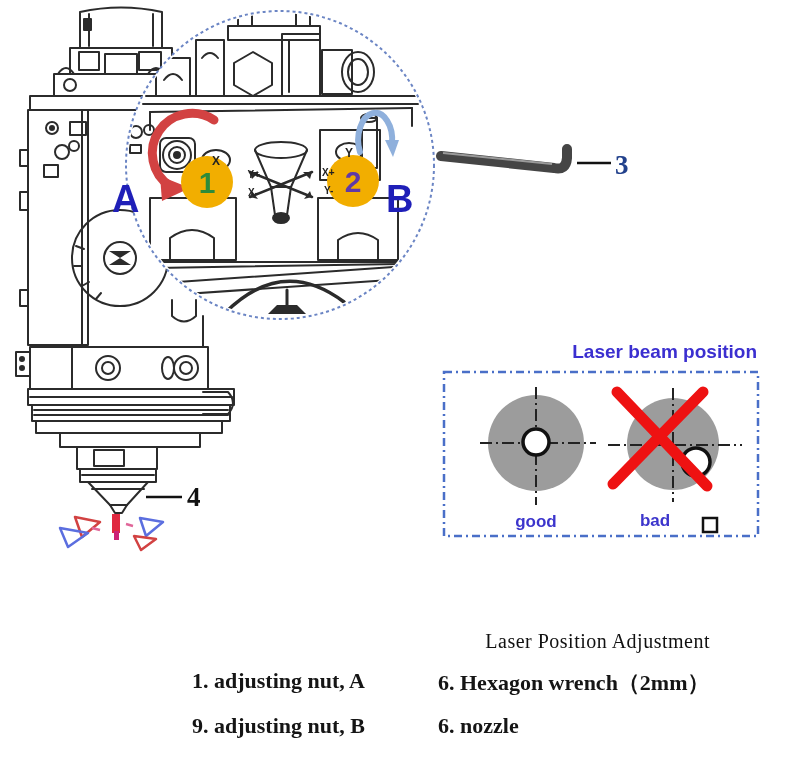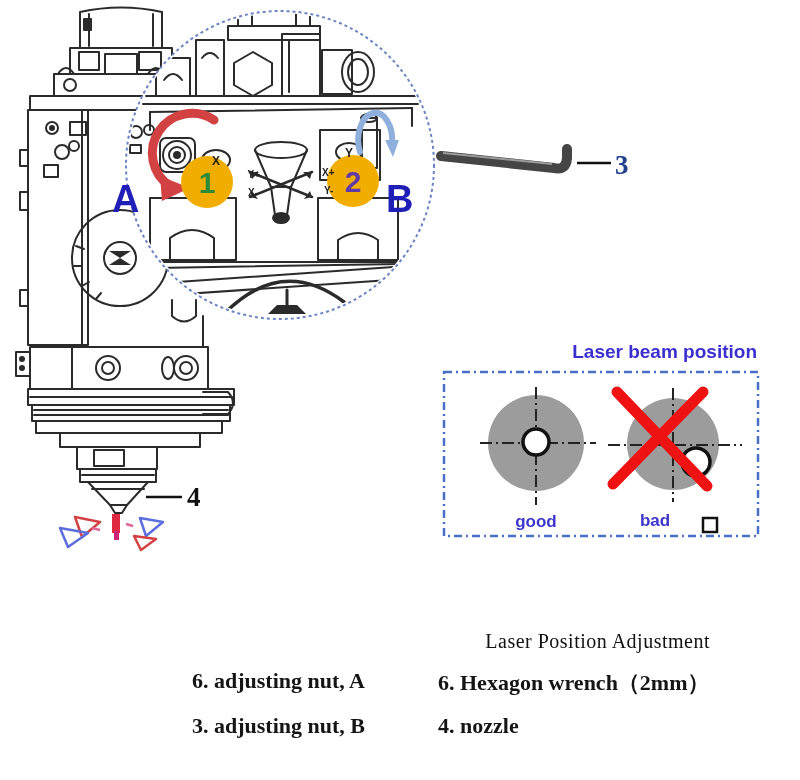--- a/index.html
+++ b/index.html
@@ -256,19 +256,19 @@
       <text class="svg-sans" x="655" y="526" font-size="17" font-weight="bold" fill="#3c35cc" text-anchor="middle">bad</text>
     </g>
 
     <rect x="703" y="518" width="14" height="14" fill="#ffffff" stroke="#111" stroke-width="2.5"></rect>
   </g>
 </svg>
 
 <div class="caption-title">Laser Position Adjustment</div>
 
 <div class="caption-grid">
-  <span>6. adjusting nut, A</span>
+  <span>1. adjusting nut, A</span>
   <span>6. Hexagon wrench（2mm）</span>
-  <span>3. adjusting nut, B</span>
-  <span>4. nozzle</span>
+  <span>9. adjusting nut, B</span>
+  <span>6. nozzle</span>
 </div>
 
 </div>
 
 </body></html>

